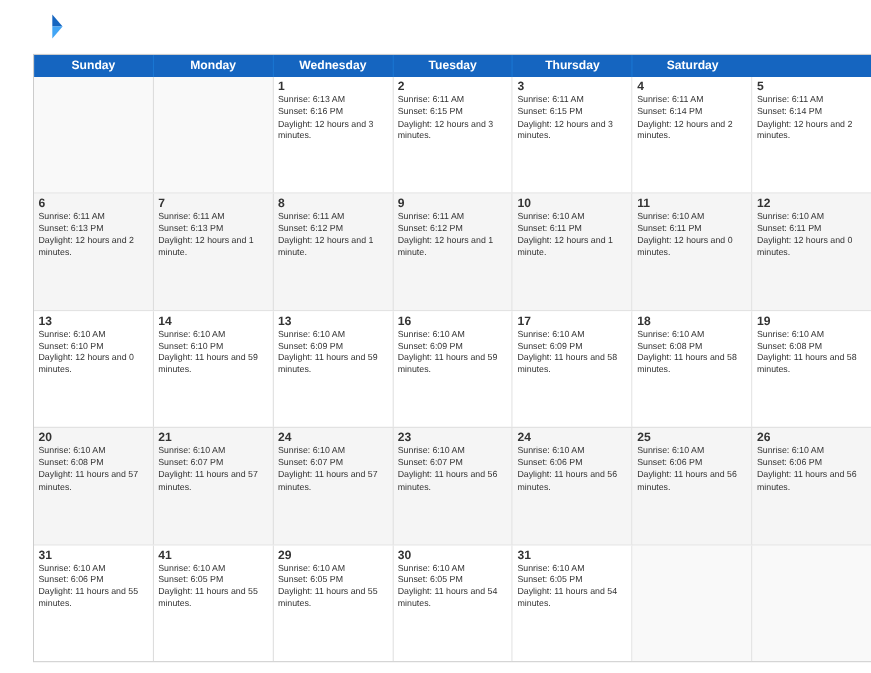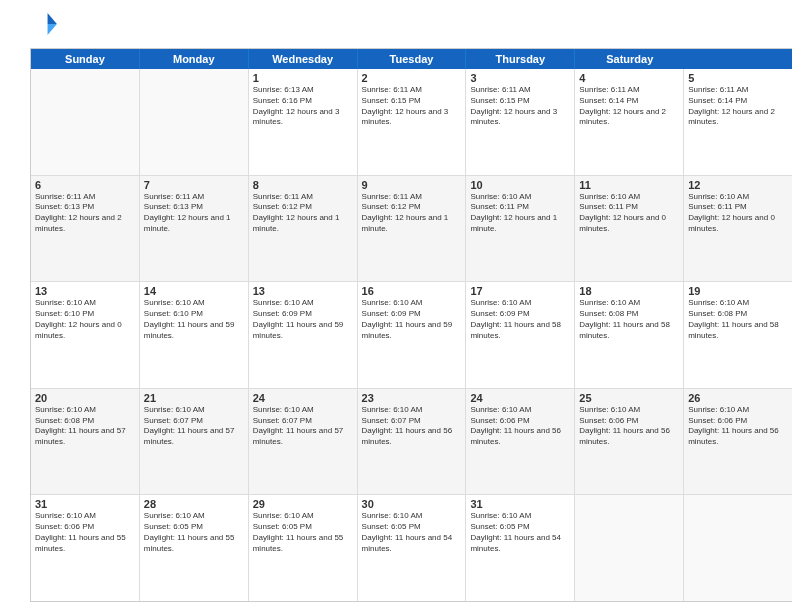--- a/index.html
+++ b/index.html
@@ -303,21 +303,21 @@
           </div>
         </div>
         <div class="cal-row">
           <div class="cal-cell">
             <span class="day-num">31</span>
             <div class="cell-text" style="white-space: pre-line;">Sunrise: 6:10 AM
 Sunset: 6:06 PM
 Daylight: 11 hours and 55 minutes.</div>
           </div>
           <div class="cal-cell">
-            <span class="day-num">28</span>
+            <span class="day-num">41</span>
             <div class="cell-text" style="white-space: pre-line;">Sunrise: 6:10 AM
 Sunset: 6:05 PM
 Daylight: 11 hours and 55 minutes.</div>
           </div>
           <div class="cal-cell">
             <span class="day-num">29</span>
             <div class="cell-text" style="white-space: pre-line;">Sunrise: 6:10 AM
 Sunset: 6:05 PM
 Daylight: 11 hours and 55 minutes.</div>
           </div>

